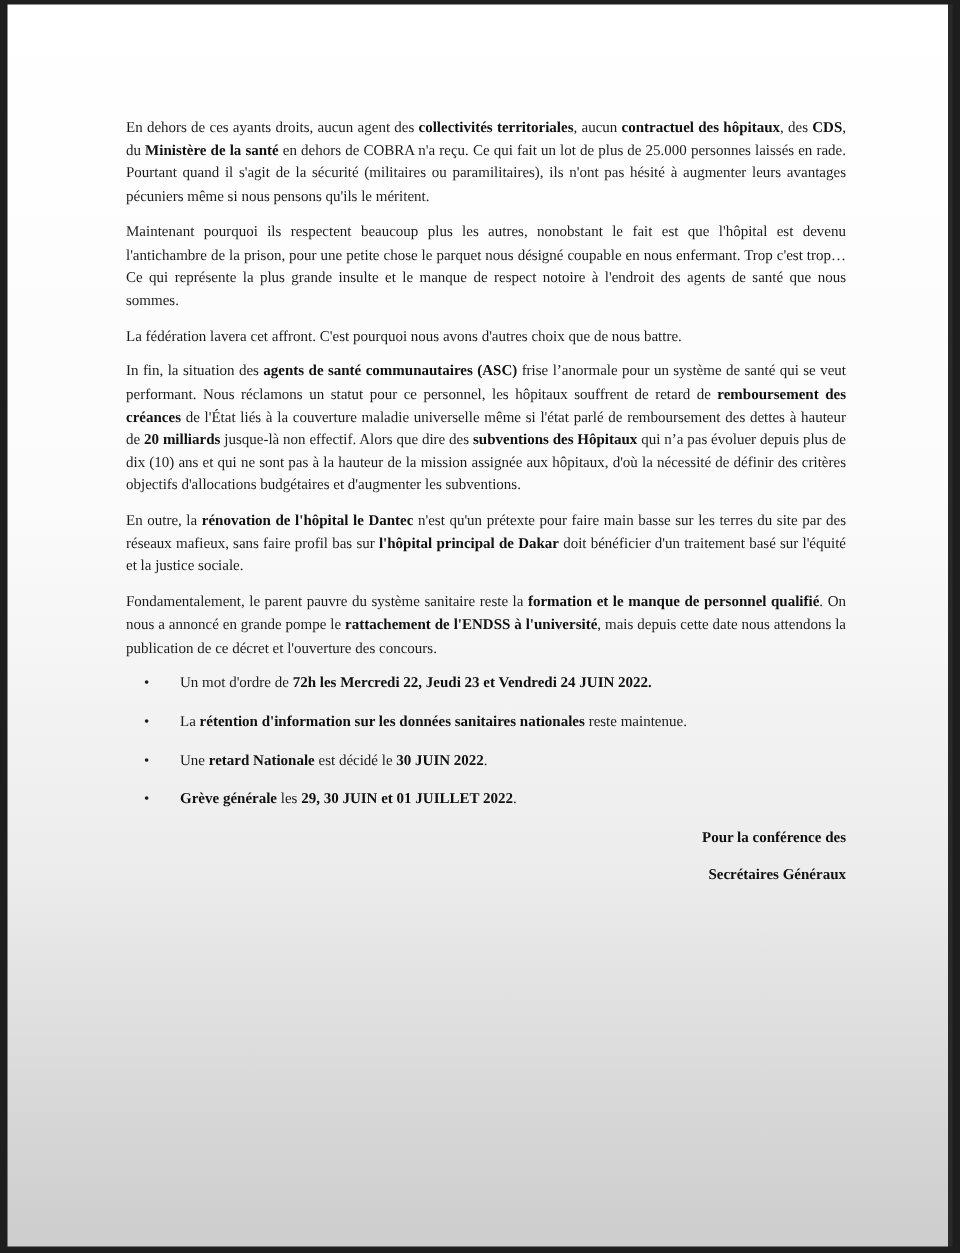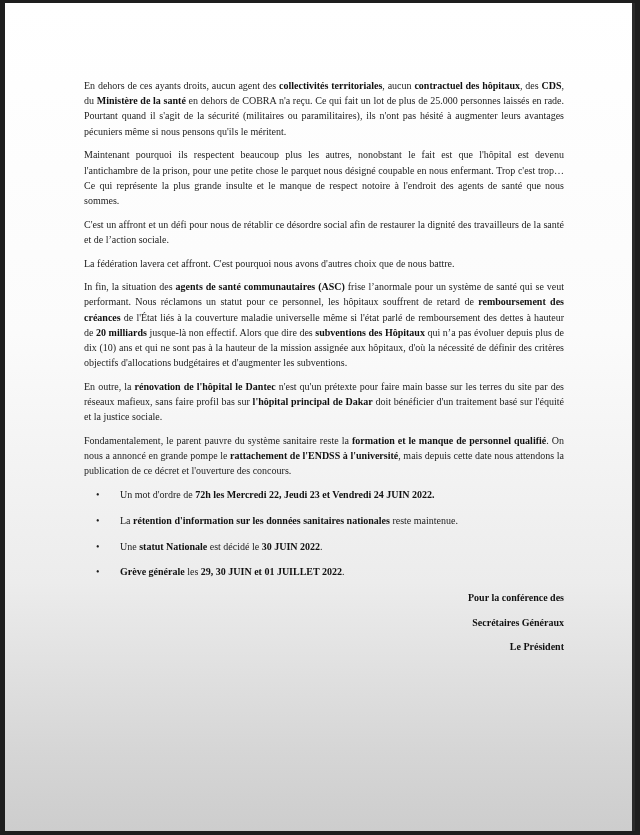--- a/index.html
+++ b/index.html
@@ -27,33 +27,31 @@
   .sig-line { margin:0 0 9.5px 0; }
 </style>
 </head>
 <body>
 
 <div class="page">
   <div class="content">
     <div id="paras">
         <p><span>En dehors de ces ayants droits, aucun agent des </span><b>collectivités territoriales</b><span>, aucun </span><b>contractuel des hôpitaux</b><span>, des </span><b>CDS</b><span>, du </span><b>Ministère de la santé</b><span> en dehors de COBRA n'a reçu. Ce qui fait un lot de plus de 25.000 personnes laissés en rade. Pourtant quand il s'agit de la sécurité (militaires ou paramilitaires), ils n'ont pas hésité à augmenter leurs avantages pécuniers même si nous pensons qu'ils le méritent.</span></p>
         <p><span>Maintenant pourquoi ils respectent beaucoup plus les autres, nonobstant le fait est que l'hôpital est devenu l'antichambre de la prison, pour une petite chose le parquet nous désigné coupable en nous enfermant.  Trop c'est trop…Ce qui représente la plus grande insulte et le manque de respect notoire à l'endroit des agents de santé que nous sommes.</span></p>
-        <p><span>C'est un affront et un défi pour nous de rétablir ce désordre social afin de restaurer la dignité des travailleurs de la santé et de l’action sociale.</span></p>
         <p><span>La fédération lavera cet affront. C'est pourquoi nous avons d'autres choix que de nous battre.</span></p>
         <p><span>In fin, la situation des </span><b>agents de santé communautaires (ASC)</b><span> frise l’anormale pour un système de santé qui se veut performant. Nous réclamons un statut pour ce personnel, les hôpitaux souffrent de retard de </span><b>remboursement des créances</b><span> de l'État liés à la couverture maladie universelle même si l'état parlé de remboursement des dettes à hauteur de </span><b>20 milliards</b><span> jusque-là non effectif. Alors que dire des </span><b>subventions des Hôpitaux</b><span> qui n’a pas évoluer depuis plus de dix (10) ans et qui ne sont pas à la hauteur de la mission assignée aux hôpitaux, d'où la nécessité de définir des critères objectifs d'allocations budgétaires et d'augmenter les subventions.</span></p>
         <p><span>En outre, la </span><b>rénovation de l'hôpital le Dantec</b><span> n'est qu'un prétexte pour faire main basse sur les terres du site par des réseaux mafieux, sans faire profil bas sur </span><b>l'hôpital principal de Dakar</b><span> doit bénéficier d'un traitement basé sur l'équité et la justice sociale.</span></p>
         <p><span>Fondamentalement, le parent pauvre du système sanitaire reste la </span><b>formation et le manque de personnel qualifié</b><span>. On nous a annoncé en grande pompe le </span><b>rattachement de l'ENDSS à l'université</b><span>, mais depuis cette date nous attendons la publication de ce décret et l'ouverture des concours.</span></p>
       </div>
     <ul class="bullets" id="bullets">
         <li><span class="dot">•</span><span>Un mot d'ordre de </span><b>72h les Mercredi 22, Jeudi 23 et Vendredi 24 JUIN 2022.</b></li>
         <li><span class="dot">•</span><span>La </span><b>rétention d'information sur les données sanitaires nationales</b><span> reste maintenue.</span></li>
-        <li><span class="dot">•</span><span>Une </span><b>statut Nationale</b><span> est décidé le </span><b>30 JUIN 2022</b><span>.</span></li>
+        <li><span class="dot">•</span><span>Une </span><b>retard Nationale</b><span> est décidé le </span><b>30 JUIN 2022</b><span>.</span></li>
         <li><span class="dot">•</span><b>Grève générale</b><span> les </span><b>29, 30 JUIN et 01 JUILLET 2022</b><span>.</span></li>
       </ul>
     <div style="position:relative;height:80px;">
       <div class="signature">
         <div class="sig-line">Pour la conférence des</div>
         <div class="sig-line">Secrétaires Généraux</div>
-        <div class="sig-line">Le Président</div>
       </div>
     </div>
   </div>
 </div>
 
 </body></html>

